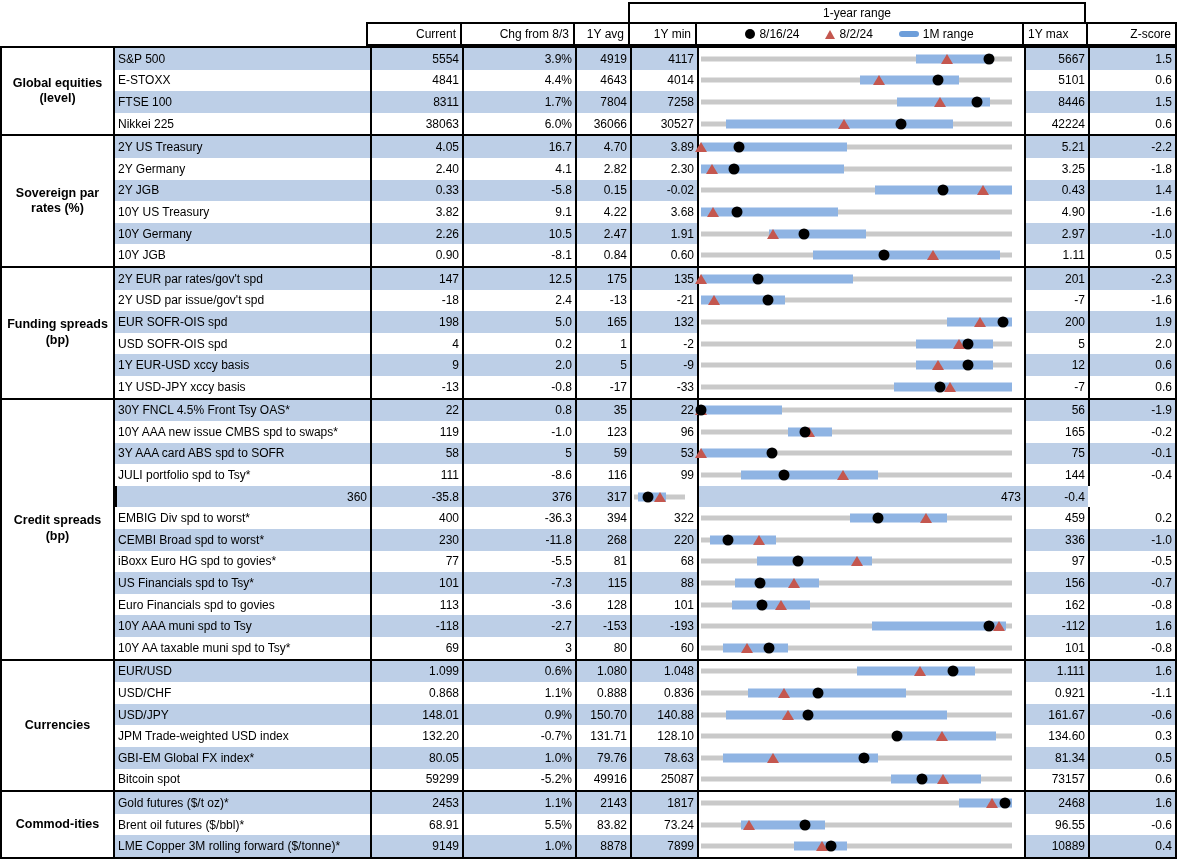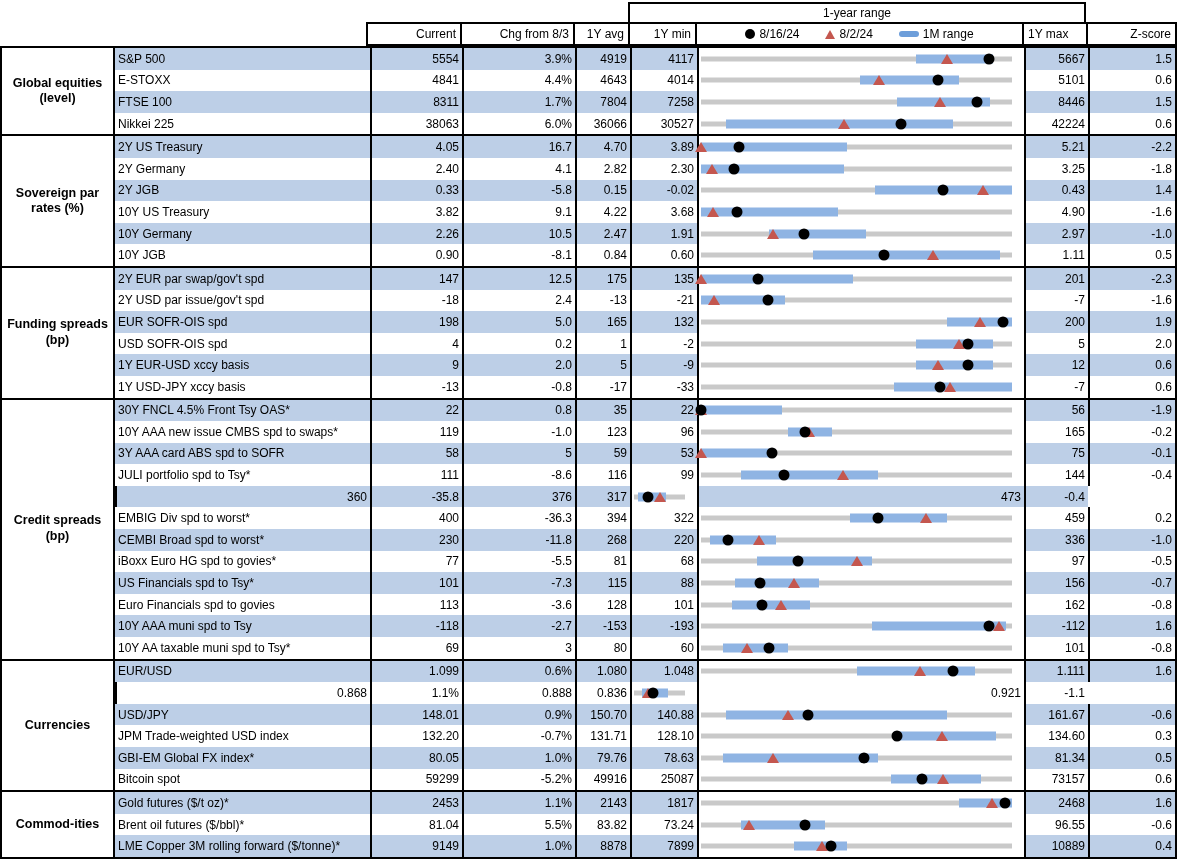--- a/index.html
+++ b/index.html
@@ -261,21 +261,21 @@
             <div class="c num">1.11</div>
             <div class="c num">0.5</div>
           </div>
         </div>
       </div>
       <div class="group">
         <div class="glabel">Funding spreads
 (bp)</div>
         <div class="grows">
           <div class="row shaded">
-            <div class="c name">2Y EUR par swap/gov't spd</div>
+            <div class="c name">2Y EUR par rates/gov't spd</div>
             <div class="c num">147</div>
             <div class="c num">12.5</div>
             <div class="c num">175</div>
             <div class="c num">135</div>
             <div class="c chart">
               <div class="plot">
                 <div class="track"></div>
                 <div class="bar" style="left: 0%; width: 49%;"></div>
                 <div class="tri" style="left: 0%;"></div>
                 <div class="dot" style="left: 18.1818%;"></div>
@@ -594,20 +594,21 @@
                 <div class="track"></div>
                 <div class="bar" style="left: 50%; width: 38%;"></div>
                 <div class="tri" style="left: 70.5481%;"></div>
                 <div class="dot" style="left: 80.9524%;"></div>
               </div>
             </div>
             <div class="c num">1.111</div>
             <div class="c num">1.6</div>
           </div>
           <div class="row">
+            <div class="c name">USD/CHF</div>
             <div class="c num">0.868</div>
             <div class="c num">1.1%</div>
             <div class="c num">0.888</div>
             <div class="c num">0.836</div>
             <div class="c chart">
               <div class="plot">
                 <div class="track"></div>
                 <div class="bar" style="left: 15%; width: 51%;"></div>
                 <div class="tri" style="left: 26.5363%;"></div>
                 <div class="dot" style="left: 37.6471%;"></div>
@@ -701,21 +702,21 @@
                 <div class="bar" style="left: 83%; width: 17%;"></div>
                 <div class="tri" style="left: 93.5961%;"></div>
                 <div class="dot" style="left: 97.6959%;"></div>
               </div>
             </div>
             <div class="c num">2468</div>
             <div class="c num">1.6</div>
           </div>
           <div class="row">
             <div class="c name">Brent oil futures ($/bbl)*</div>
-            <div class="c num">81.04</div>
+            <div class="c num">68.91</div>
             <div class="c num">5.5%</div>
             <div class="c num">83.82</div>
             <div class="c num">73.24</div>
             <div class="c chart">
               <div class="plot">
                 <div class="track"></div>
                 <div class="bar" style="left: 13%; width: 27%;"></div>
                 <div class="tri" style="left: 15.3375%;"></div>
                 <div class="dot" style="left: 33.462%;"></div>
               </div>

